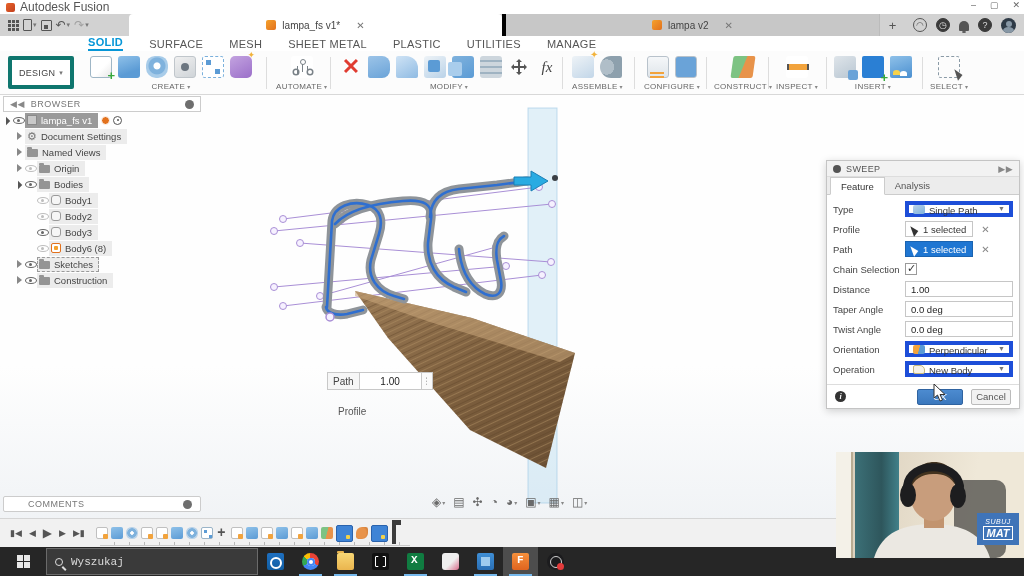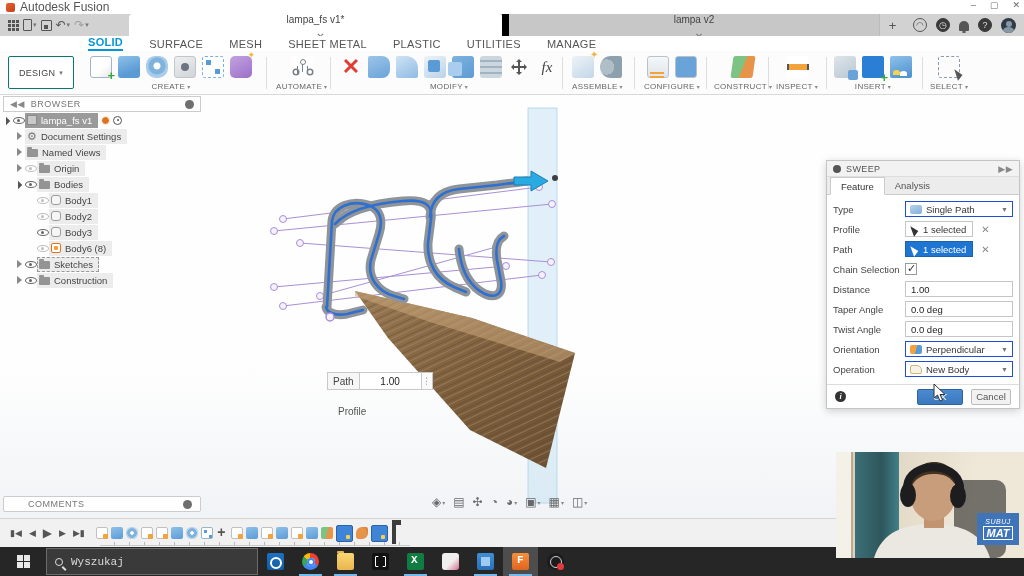--- a/index.html
+++ b/index.html
@@ -20,43 +20,43 @@
   .qa-btn{color:#555;font-size:12px;display:flex;align-items:center;}
   .qa-caret{font-size:7px;color:#777;margin-left:1px;}
   .ic-grid{width:11px;height:11px;background:
      linear-gradient(#555,#555) 0 0/3px 3px,linear-gradient(#555,#555) 4px 0/3px 3px,linear-gradient(#555,#555) 8px 0/3px 3px,
      linear-gradient(#555,#555) 0 4px/3px 3px,linear-gradient(#555,#555) 4px 4px/3px 3px,linear-gradient(#555,#555) 8px 4px/3px 3px,
      linear-gradient(#555,#555) 0 8px/3px 3px,linear-gradient(#555,#555) 4px 8px/3px 3px,linear-gradient(#555,#555) 8px 8px/3px 3px;
      background-repeat:no-repeat;}
   .ic-file{width:9px;height:12px;border:1.5px solid #555;border-radius:1px;}
   .ic-save{width:11px;height:11px;border:1.5px solid #555;border-radius:1px;position:relative;}
   .ic-save::after{content:"";position:absolute;left:2px;top:4px;width:4px;height:4px;background:#555;}
-  .doc-tab{display:flex;align-items:center;justify-content:center;gap:6px;font-size:10px;color:#444;flex-direction:column;}
+  .doc-tab{display:flex;align-items:center;justify-content:center;gap:6px;font-size:10px;color:#444;}
   #tab-active{width:375px;background:#fff;border-radius:4px 4px 0 0;}
-  #tab-inactive{width:380px;background:#c7c7c7;border-left:7px solid #000000;}
+  #tab-inactive{width:380px;background:#c7c7c7;border-left:4px solid #000000;}
   .tab-close{color:#777;font-size:10px;margin-left:10px;}
   .cube-badge{width:10px;height:10px;background:linear-gradient(135deg,#f5a12c,#e2711d);border-radius:2px;}
   #tab-new{width:26px;display:flex;align-items:center;justify-content:center;color:#555;font-size:13px;border-left:1px solid #bbb;}
   #top-right-icons{display:flex;align-items:center;gap:9px;padding:0 8px;margin-left:auto;}
   .tri-circle{width:14px;height:14px;border-radius:50%;border:1.5px solid #555;color:#555;font-size:9px;display:flex;align-items:center;justify-content:center;}
   .tri-fill{background:#3a3a3a;border-color:#3a3a3a;color:#ddd;}
   .bell{width:10px;height:10px;background:#555;border-radius:5px 5px 1px 1px;position:relative;margin-top:1px;}
   .bell::after{content:"";position:absolute;left:3px;bottom:-2px;width:4px;height:2px;background:#555;border-radius:50%;}
   #avatar{width:15px;height:15px;border-radius:50%;background:#2e3a46;position:relative;overflow:hidden;}
   #avatar::before{content:"";position:absolute;left:4.5px;top:3px;width:6px;height:6px;border-radius:50%;background:#8797a5;}
   #avatar::after{content:"";position:absolute;left:2px;top:9.5px;width:11px;height:7px;border-radius:50%;background:#8797a5;}
 
   
   #ribbontabs{left:0;top:36px;width:1024px;height:15px;background:#fff;display:flex;align-items:center;gap:26px;padding-left:88px;font-size:11px;color:#555;}
   #ribbontabs .rtab{letter-spacing:.3px;}
   #ribbontabs .rtab.active{color:#0696d7;font-weight:bold;border-bottom:2px solid #0696d7;padding-bottom:1px;}
 
   
   #toolbar{left:0;top:51px;width:1024px;height:44px;background:#fcfcfc;border-bottom:1px solid #d8d8d8;}
-  #design-btn{left:8px;top:5px;width:66px;height:33px;background:#fff;border:1px solid #0f766e;border-radius:2px;display:flex;align-items:center;justify-content:center;font-size:9px;color:#444;letter-spacing:.3px;}
+  #design-btn{left:8px;top:5px;width:66px;height:33px;background:#fff;border:4px solid #0f766e;border-radius:2px;display:flex;align-items:center;justify-content:center;font-size:9px;color:#444;letter-spacing:.3px;}
   #design-btn::after{content:"▾";font-size:7px;margin-left:4px;color:#777;}
   .tgroup{position:absolute;top:3px;display:flex;flex-direction:column;align-items:center;}
   .ticons{display:flex;align-items:center;gap:6px;height:26px;}
   .glabel{font-size:8px;color:#666;margin-top:2px;letter-spacing:.3px;}
   .glabel::after{content:" ▾";font-size:6px;color:#888;}
   .tico{width:22px;height:22px;border-radius:3px;}
   .i-sketch{background:linear-gradient(135deg,#fff 55%,#e8e8e8);border:1.5px solid #9fb6c6;position:relative;}
   .i-sketch::after{content:"+";position:absolute;right:-4px;bottom:-6px;color:#37a93c;font-weight:bold;font-size:13px;}
   .i-extrude{background:linear-gradient(160deg,#8fc1e9,#5b9bd5 70%);}
   .i-revolve{background:radial-gradient(circle at 50% 45%,#fff 3px,#7fb2dd 4px 8px,#a8cce9 9px);border-radius:40% 40% 45% 45%;}
@@ -146,21 +146,21 @@
   #sweep{left:826px;top:160px;width:194px;background:#fff;border:1px solid #c4c4c4;box-shadow:0 2px 8px rgba(0,0,0,.18);}
   #sweep-header{height:16px;background:#f2f2f2;border-bottom:1px solid #ddd;display:flex;align-items:center;padding:0 6px;font-size:9px;color:#555;letter-spacing:.4px;}
   #sweep-header .grip{width:8px;height:8px;border-radius:50%;background:#555;margin-right:5px;}
   #sweep-header .collapse{margin-left:auto;color:#888;font-size:9px;}
   #sweep-tabs{height:18px;background:#ececec;display:flex;border-bottom:1px solid #ccc;padding-left:3px;}
   .stab{padding:2px 10px;font-size:9.5px;color:#555;display:flex;align-items:center;}
   .stab.active{background:#fff;border:1px solid #ccc;border-bottom:1px solid #fff;margin-bottom:-1px;color:#333;}
   #sweep-body{padding:4px 6px 2px 6px;}
   .srow{display:flex;align-items:center;height:20px;}
   .srow .lbl{width:72px;font-size:9.5px;color:#444;flex:0 0 72px;}
-  .sel-box{flex:1;height:16px;border:1px solid #1d4ed8;background:#fff;display:flex;align-items:center;padding:0 4px;font-size:9.5px;color:#333;gap:4px;}
+  .sel-box{flex:1;height:16px;border:4px solid #1d4ed8;background:#fff;display:flex;align-items:flex-start;padding:0 4px;font-size:9.5px;color:#333;gap:4px;}
   .sel-box .caret{margin-left:auto;font-size:7px;color:#777;}
   .mini{width:12px;height:9px;border-radius:2px;background:linear-gradient(150deg,#b9d2e8,#7fb2dd);}
   .mini.orient{background:linear-gradient(105deg,#f2a33c 48%,#5b9bd5 52%);}
   .mini.newbody{background:#f6f2e8;border:1px solid #c8b87a;border-radius:2px 5px 2px 2px;}
   .btn-sel{height:16px;border:1px solid #c6c6c6;background:#fff;display:flex;align-items:center;padding:0 6px;font-size:9.5px;color:#333;gap:4px;}
   .btn-sel.blue{background:#1f76d2;border-color:#1a63b0;color:#fff;}
   .xclear{margin-left:8px;color:#888;font-size:10px;}
   .cursor-glyph{width:7px;height:9px;position:relative;}
   .cursor-glyph::before{content:"";position:absolute;border-left:6px solid currentColor;border-bottom:4px solid transparent;border-top:7px solid transparent;transform:rotate(-20deg);}
   .chk{width:12px;height:12px;border:1px solid #9a9a9a;background:#fff;position:relative;}

